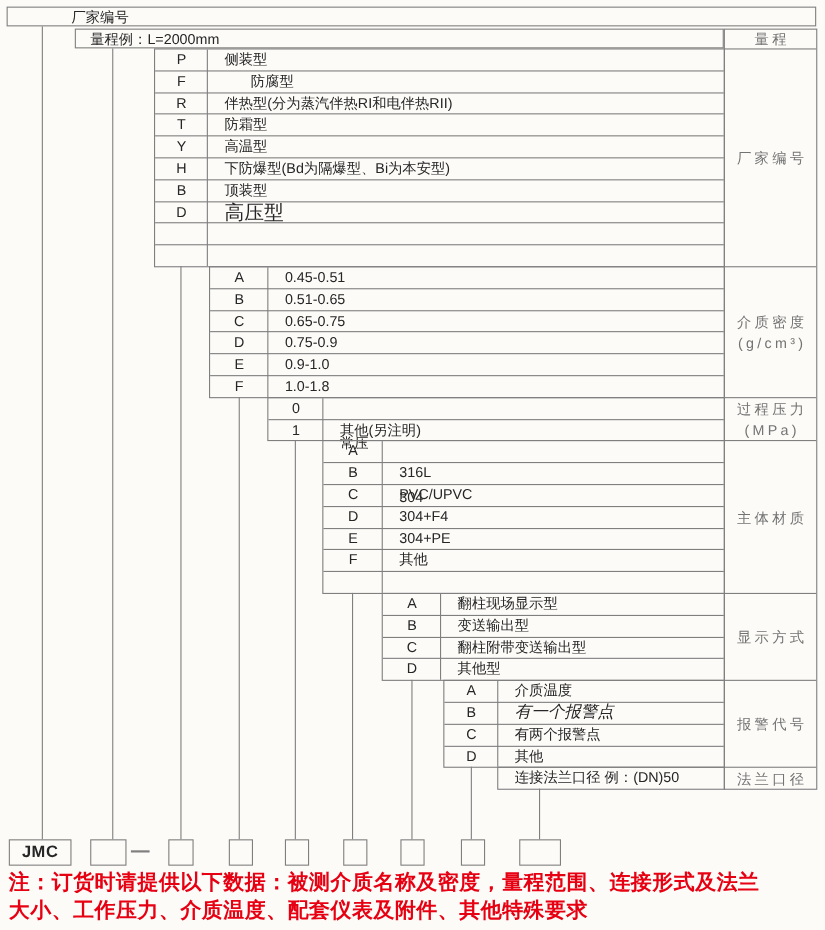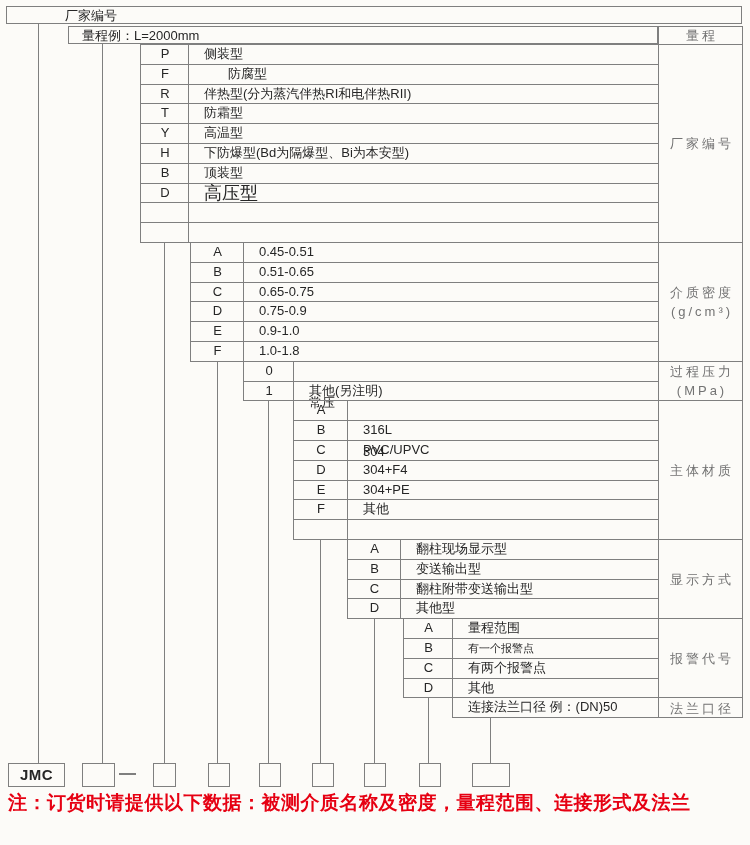--- a/index.html
+++ b/index.html
@@ -195,25 +195,25 @@
         <div class="abs" style="left: 0px; top: 59.4px; width: 100%; height: 19.8px; border-bottom: none;">
           <div class="abs code-cell" style="left: 0px; top: 0px; width: 53px; height: 100%; line-height: 18.8px; text-align: center; font-size: 13px;">D</div>
           <div class="abs description-cell" style="left: 68px; top: 0px; height: 100%; line-height: 18.8px; font-size: 13px;">其他型</div>
         </div>
       </div>
       <div class="abs vline" style="left: 374px; top: 618.2px; height: 144.8px;"></div>
       <div class="abs box" style="left: 403px; top: 618.2px; width: 256px; height: 80.2px;">
         <div class="abs vline" style="left: 48px; top: 0px; height: 78.2px;"></div>
         <div class="abs" style="left: 0px; top: 0px; width: 100%; height: 19.8px; border-bottom: 1px solid rgb(127, 127, 127);">
           <div class="abs code-cell" style="left: 0px; top: 0px; width: 49px; height: 100%; line-height: 18.8px; text-align: center; font-size: 13px;">A</div>
-          <div class="abs description-cell" style="left: 64px; top: 0px; height: 100%; line-height: 18.8px; font-size: 13px;">量程范围</div>
+          <div class="abs description-cell" style="left: 64px; top: 0px; height: 100%; line-height: 18.8px; font-size: 13px;">介质温度</div>
         </div>
         <div class="abs" style="left: 0px; top: 19.8px; width: 100%; height: 19.8px; border-bottom: 1px solid rgb(127, 127, 127);">
           <div class="abs code-cell" style="left: 0px; top: 0px; width: 49px; height: 100%; line-height: 18.8px; text-align: center; font-size: 13px;">B</div>
-          <div class="abs description-cell" style="left: 64px; top: 0px; height: 100%; line-height: 18.8px; font-size: 11px;">有一个报警点</div>
+          <div class="abs description-cell" style="left: 64px; top: 0px; height: 100%; line-height: 18.8px; font-size: 15px; font-style: italic;">有一个报警点</div>
         </div>
         <div class="abs" style="left: 0px; top: 39.6px; width: 100%; height: 19.8px; border-bottom: 1px solid rgb(127, 127, 127);">
           <div class="abs code-cell" style="left: 0px; top: 0px; width: 49px; height: 100%; line-height: 18.8px; text-align: center; font-size: 13px;">C</div>
           <div class="abs description-cell" style="left: 64px; top: 0px; height: 100%; line-height: 18.8px; font-size: 13px;">有两个报警点</div>
         </div>
         <div class="abs" style="left: 0px; top: 59.4px; width: 100%; height: 19.8px; border-bottom: none;">
           <div class="abs code-cell" style="left: 0px; top: 0px; width: 49px; height: 100%; line-height: 18.8px; text-align: center; font-size: 13px;">D</div>
           <div class="abs description-cell" style="left: 64px; top: 0px; height: 100%; line-height: 18.8px; font-size: 13px;">其他</div>
         </div>
       </div>
@@ -238,15 +238,16 @@
       <div class="abs box" style="left: 208px; top: 763px; width: 22px; height: 24px;"></div>
       <div class="abs box" style="left: 259px; top: 763px; width: 22px; height: 24px;"></div>
       <div class="abs box" style="left: 312px; top: 763px; width: 22px; height: 24px;"></div>
       <div class="abs box" style="left: 364px; top: 763px; width: 22px; height: 24px;"></div>
       <div class="abs box" style="left: 419px; top: 763px; width: 22px; height: 24px;"></div>
       <div class="abs box" style="left: 472px; top: 763px; width: 38px; height: 24px;"></div>
     </div>
 
   <div class="abs note">
     <div>注：订货时请提供以下数据：被测介质名称及密度，量程范围、连接形式及法兰</div>
+    <div>大小、工作压力、介质温度、配套仪表及附件、其他特殊要求</div>
   </div>
 
 </div>
 
 </body></html>

